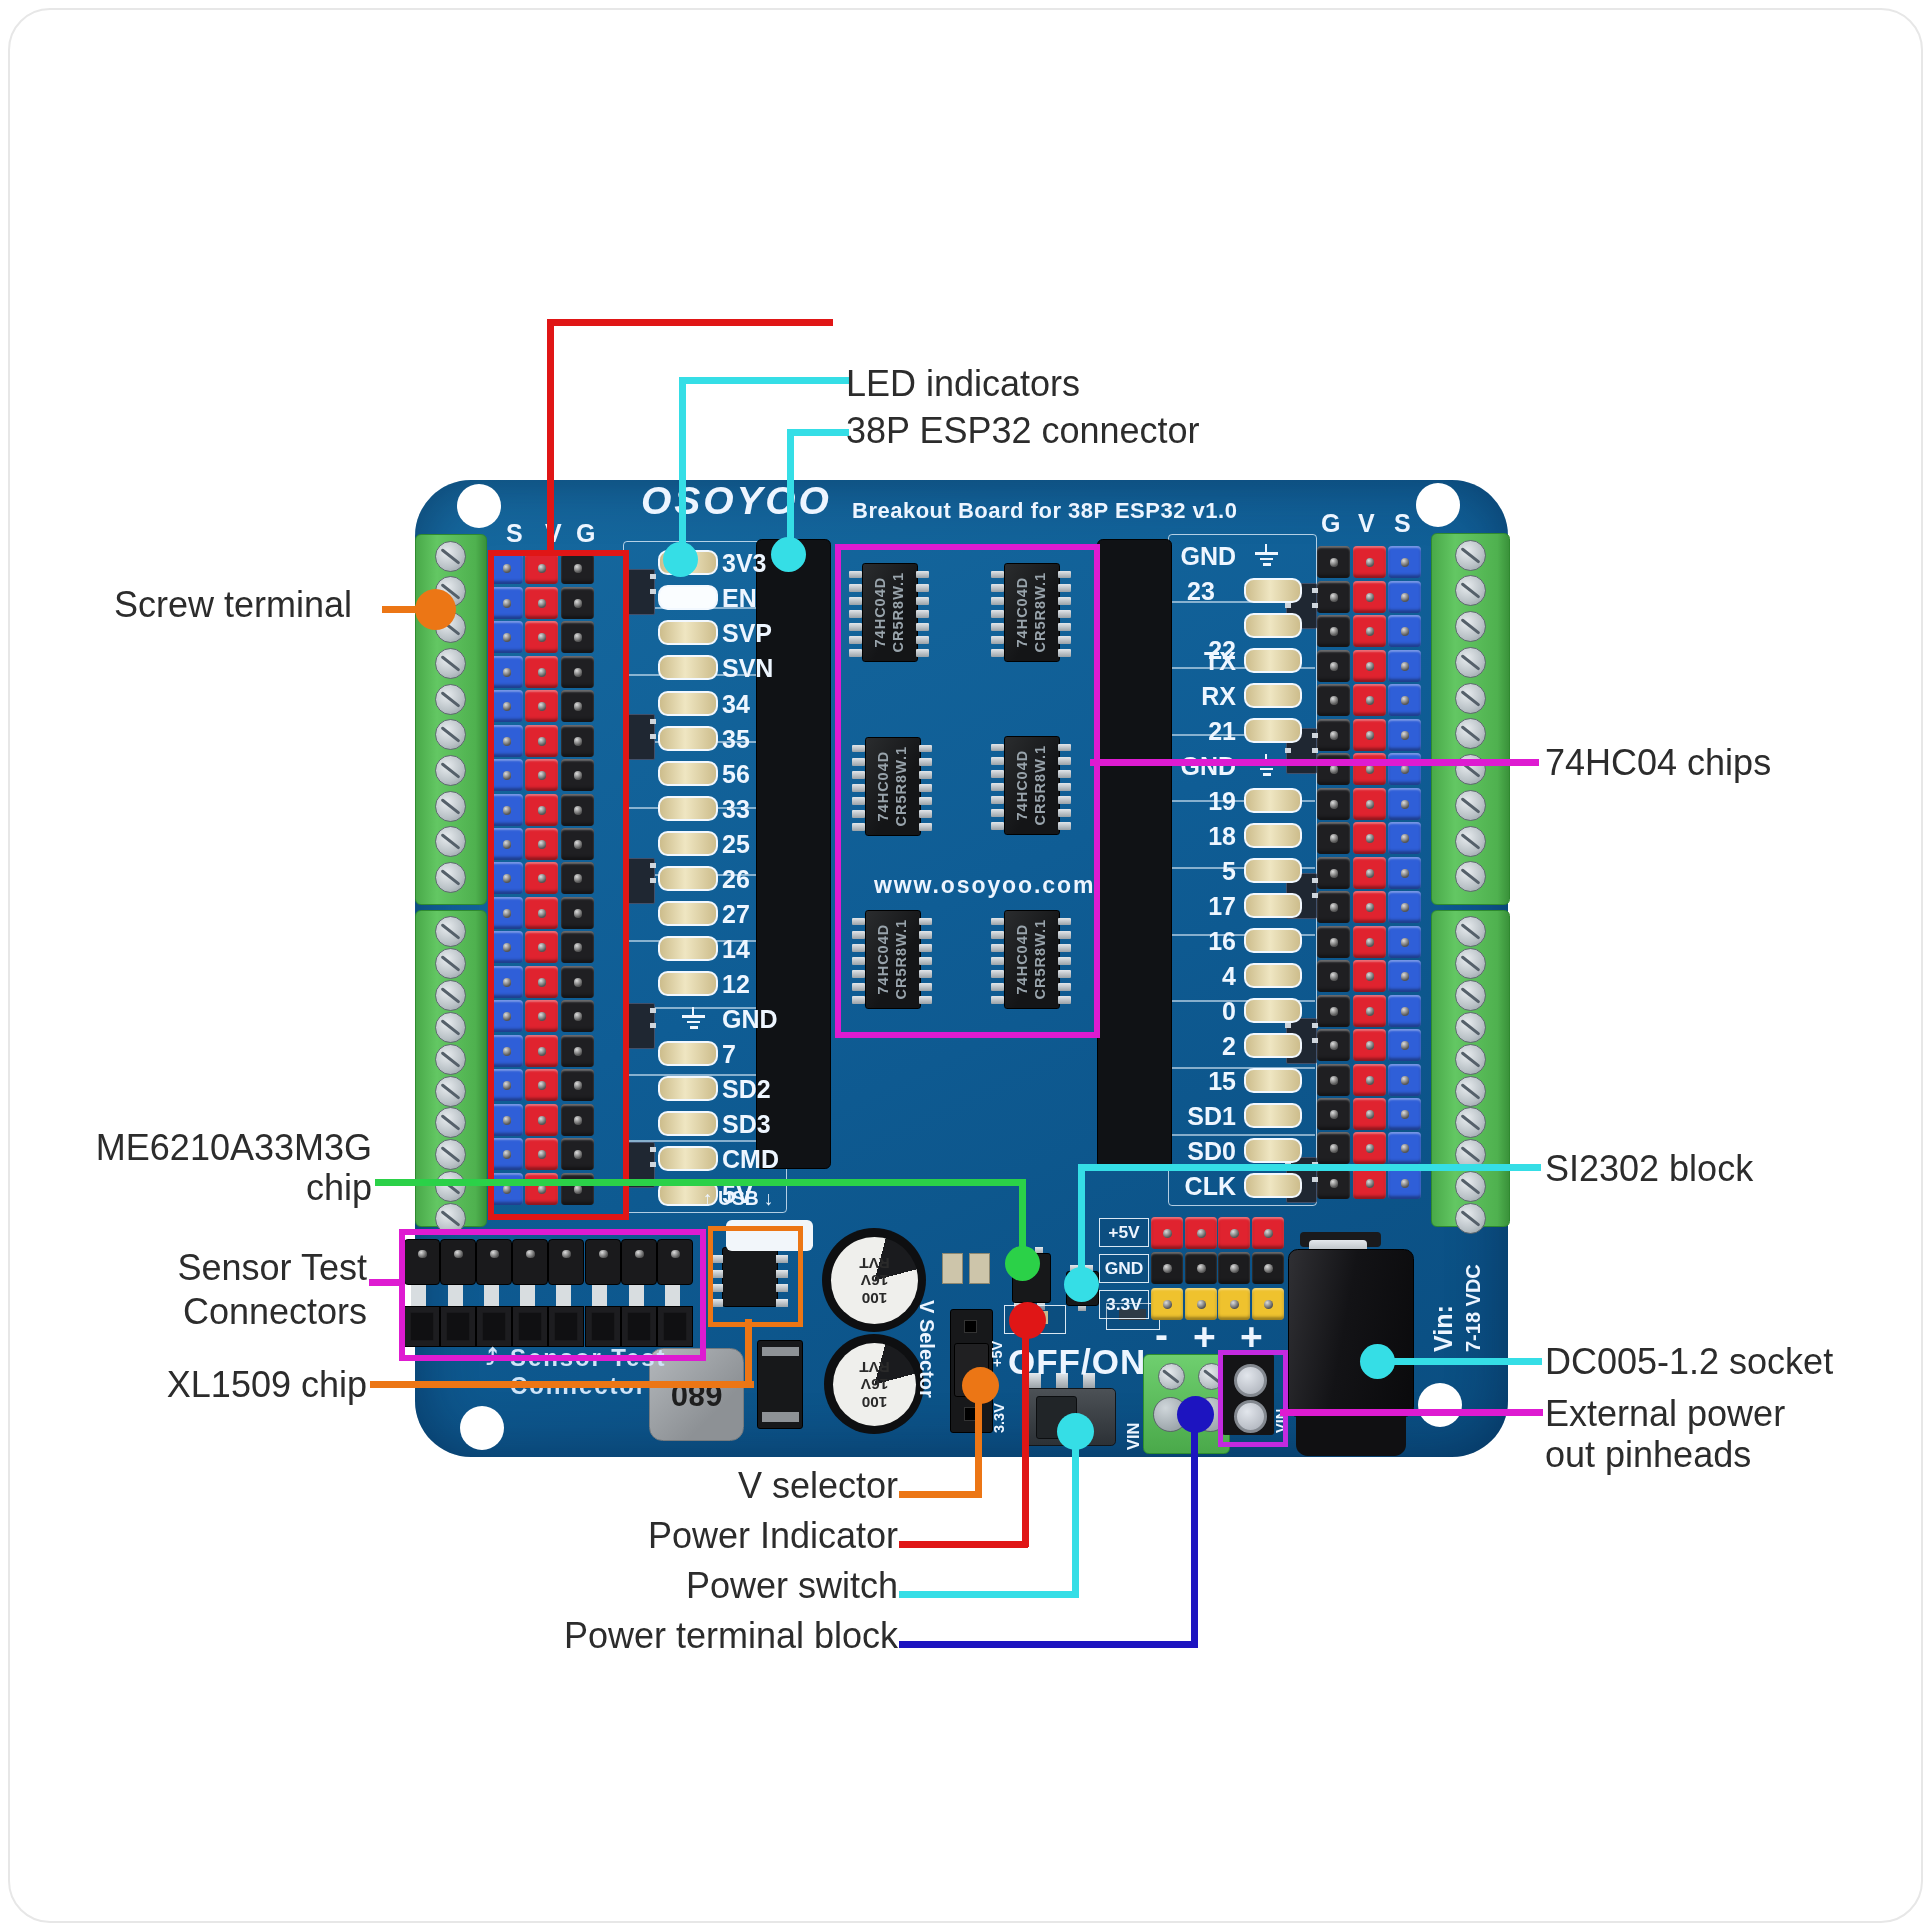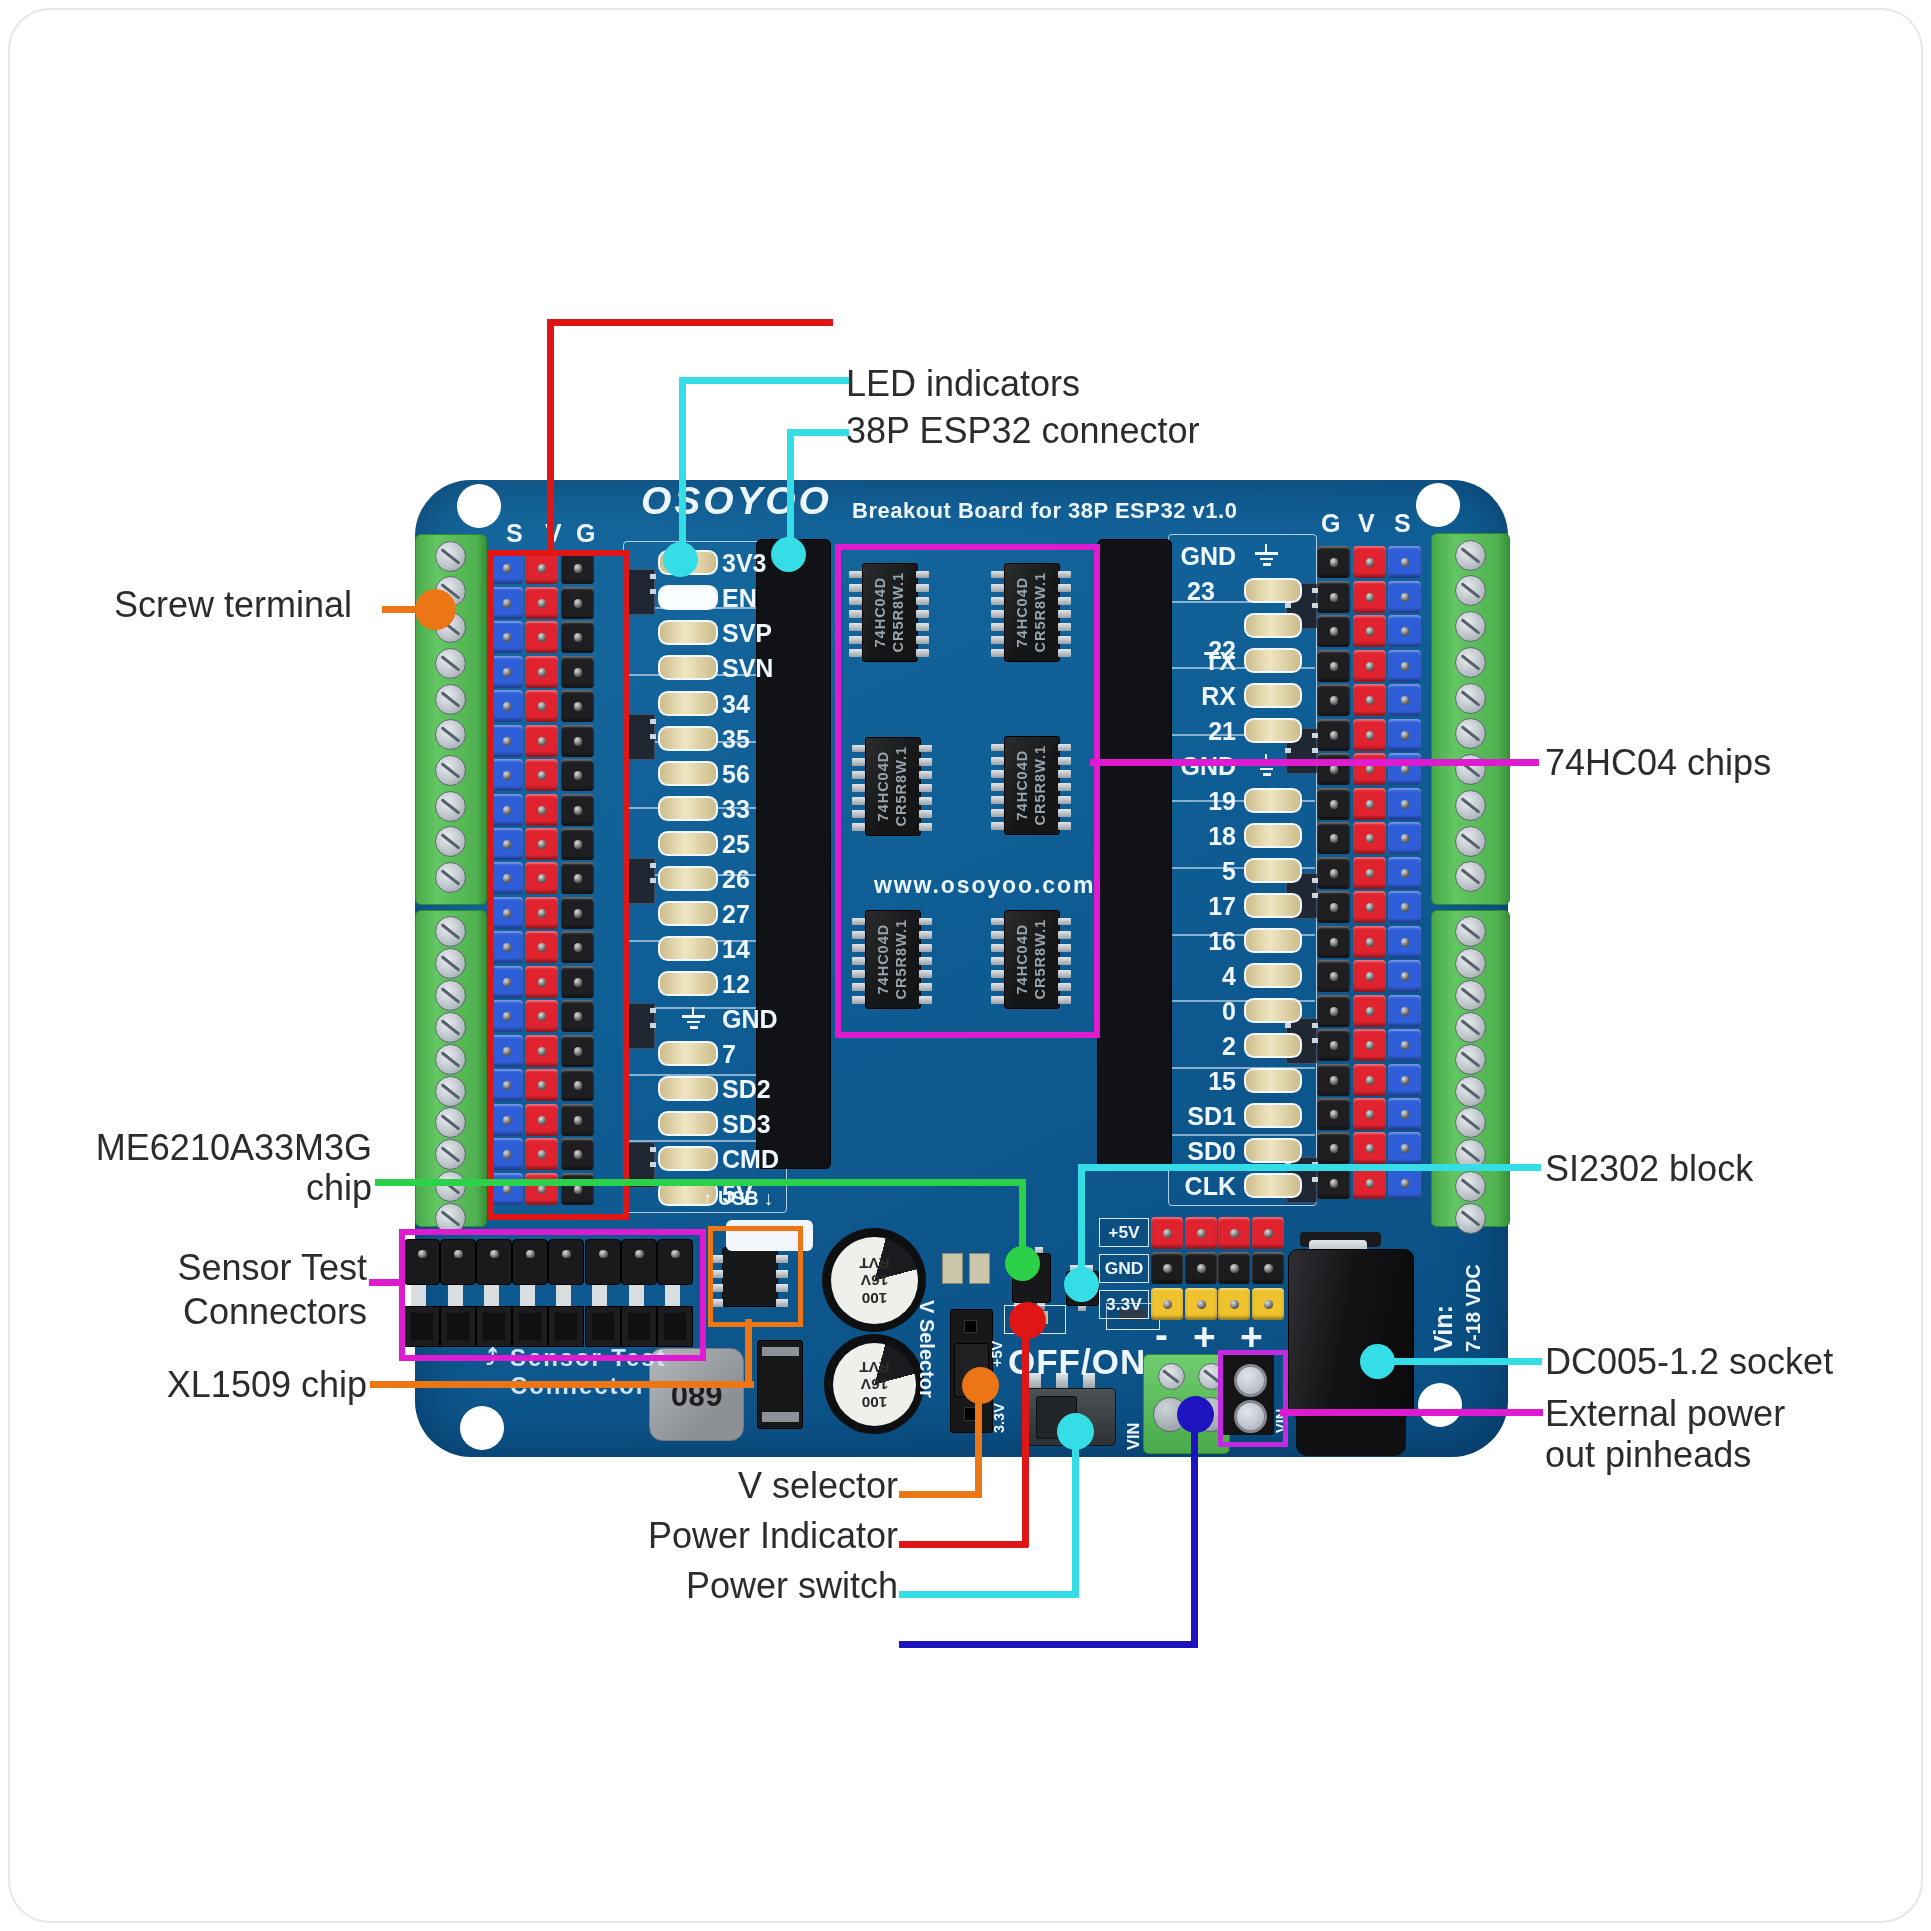--- a/index.html
+++ b/index.html
@@ -1132,20 +1132,21 @@
   <div class="ann ar" style="left:114px;top:1292px;width:253px">Connectors</div>
   <div class="ann ar" style="left:114px;top:1365px;width:253px">XL1509 chip</div>
   <div class="ann" style="left:1545px;top:743px">74HC04 chips</div>
   <div class="ann" style="left:1545px;top:1149px">SI2302 block</div>
   <div class="ann" style="left:1545px;top:1342px">DC005-1.2 socket</div>
   <div class="ann" style="left:1545px;top:1394px">External power</div>
   <div class="ann" style="left:1545px;top:1435px">out pinheads</div>
   <div class="ann ar" style="left:618px;top:1466px;width:280px">V selector</div>
   <div class="ann ar" style="left:541px;top:1516px;width:357px">Power Indicator</div>
   <div class="ann ar" style="left:560px;top:1566px;width:338px">Power switch</div>
+  <div class="ann ar" style="left:444px;top:1616px;width:454px">Power terminal block</div>
 
   <div class="ln" style="left:547px;top:319px;width:286px;height:6.8px;background:#e01616"></div>
   <div class="ln" style="left:547px;top:319px;width:6.8px;height:235px;background:#e01616"></div>
 
   <div class="ln" style="left:679px;top:377px;width:170px;height:6.8px;background:#35dee6"></div>
   <div class="ln" style="left:679px;top:377px;width:6.8px;height:169px;background:#35dee6"></div>
   <div class="dot" style="left:663px;top:542px;width:35px;height:35px;background:#35dee6"></div>
 
   <div class="ln" style="left:787px;top:429px;width:62px;height:6.8px;background:#35dee6"></div>
   <div class="ln" style="left:787px;top:429px;width:6.8px;height:111px;background:#35dee6"></div>

